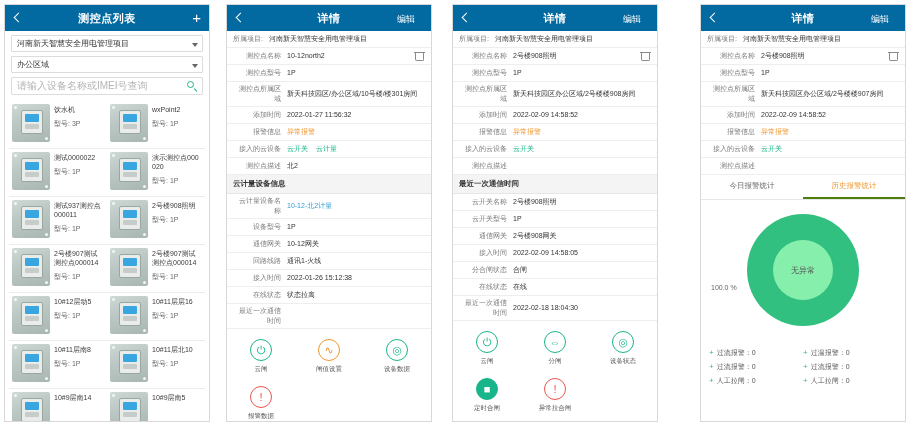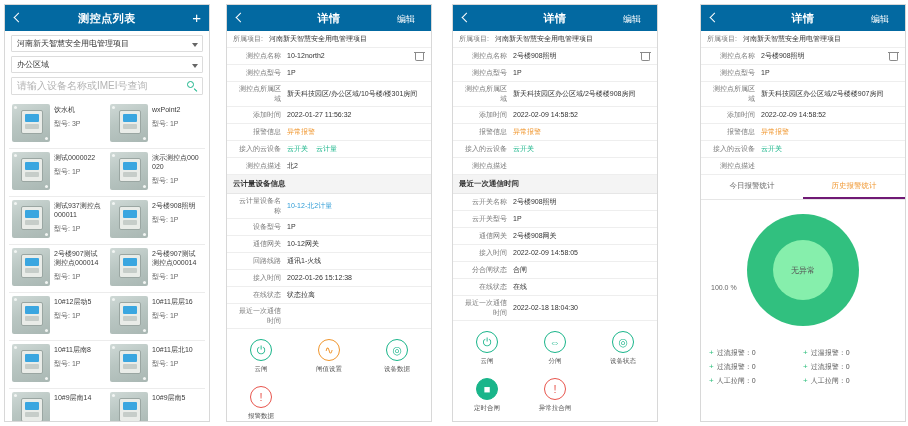--- a/index.html
+++ b/index.html
@@ -64,21 +64,21 @@
   .circ.orange{border-color:#f0962e;color:#f0962e;}
   .circ.red{border-color:#e8554d;color:#e8554d;}
   .alab{font-size:6.5px;color:#555;margin-top:4px;}
   .acts.left3{justify-content:flex-start;}
   .acts.left3 .act{flex:0 0 33.33%;}
   .acts.left2 .act{flex:0 0 33.33%;}
 
   
   .tabs{display:flex;border-bottom:1px solid #e6e6e6;}
   .tab{flex:1;text-align:center;font-size:7.5px;padding:6px 0;color:#666;}
-  .tab.active{color:#f0962e;border-bottom:2px solid #701a75;}
+  .tab.active{color:#f0962e;border-bottom:2px solid #4d7c0f;}
   .donutwrap{position:relative;height:140px;display:flex;align-items:center;justify-content:center;}
   .donut{width:112px;height:112px;border-radius:50%;background:#31c07f;display:flex;align-items:center;justify-content:center;}
   .donut .hole{width:60px;height:60px;border-radius:50%;background:#86efac;display:flex;align-items:center;justify-content:center;font-size:8px;color:#555;}
   .pct{position:absolute;left:10px;top:84px;font-size:7px;color:#666;}
   .legend{display:flex;flex-wrap:wrap;padding:6px 8px;}
   .lgi{width:50%;font-size:7px;color:#555;line-height:14px;display:flex;align-items:center;}
   .lgi .bullet{color:#31c07f;margin-right:3px;font-size:8px;}
 </style>
 </head>
 <body>

